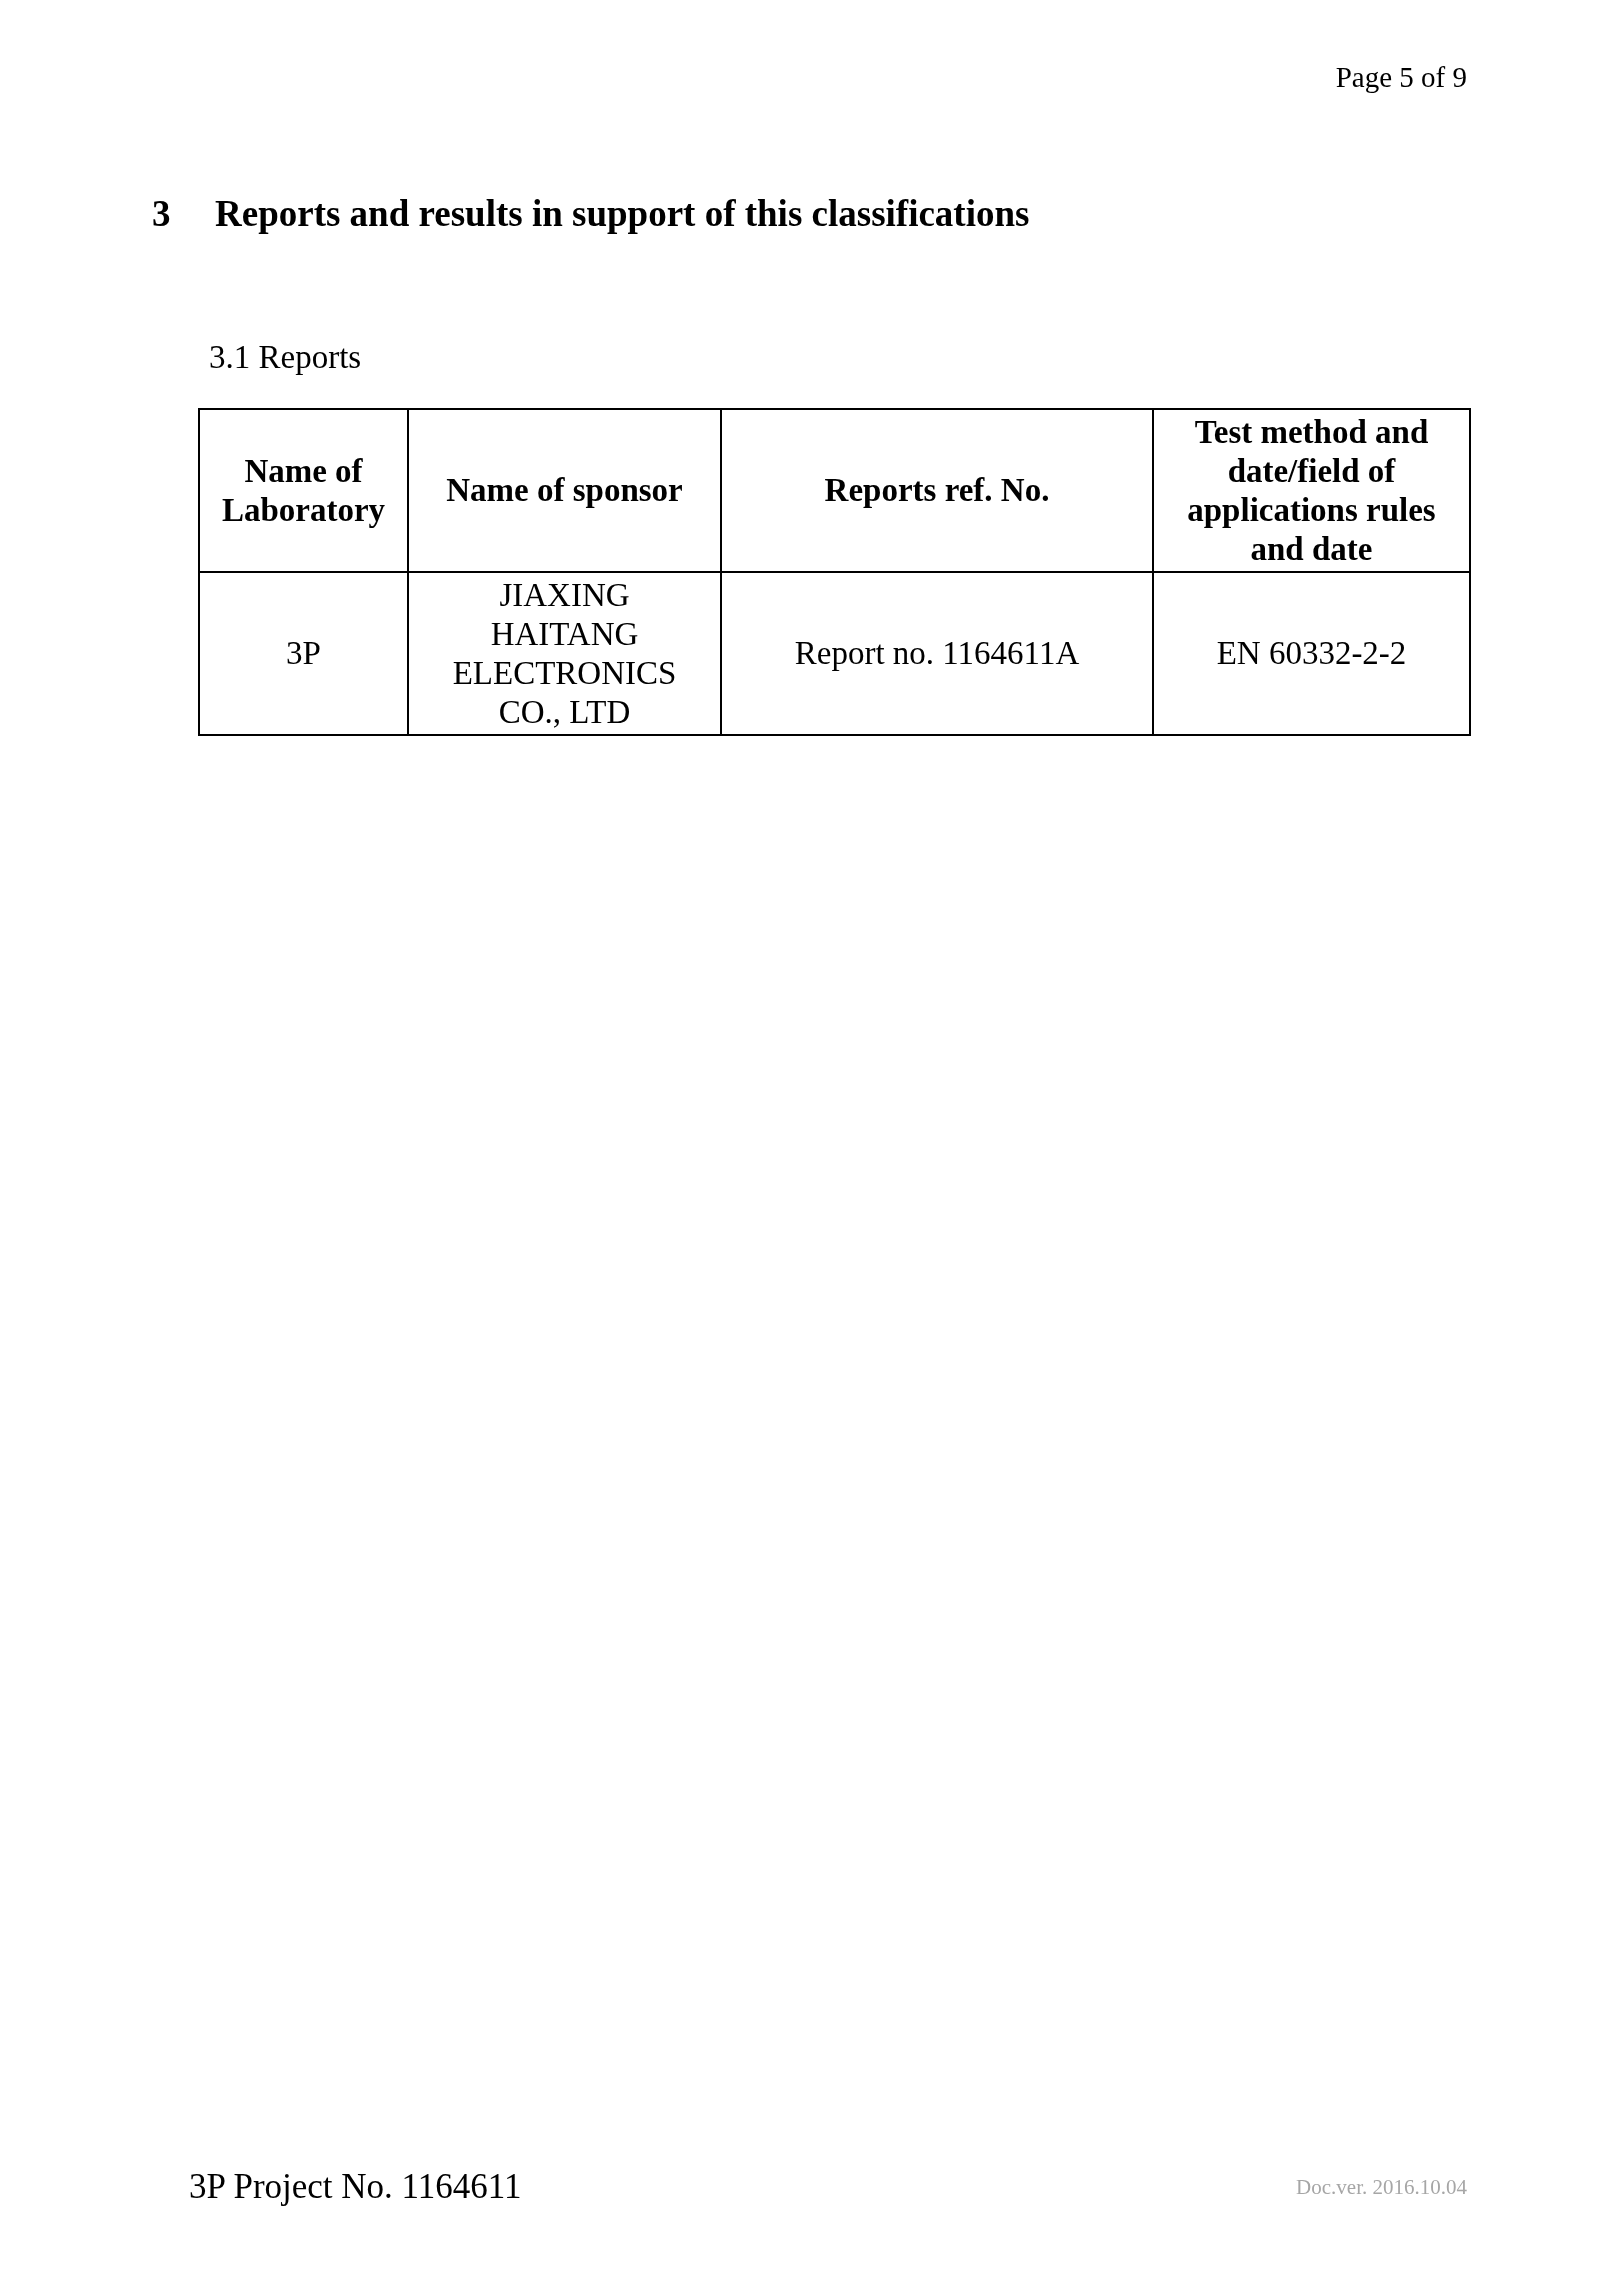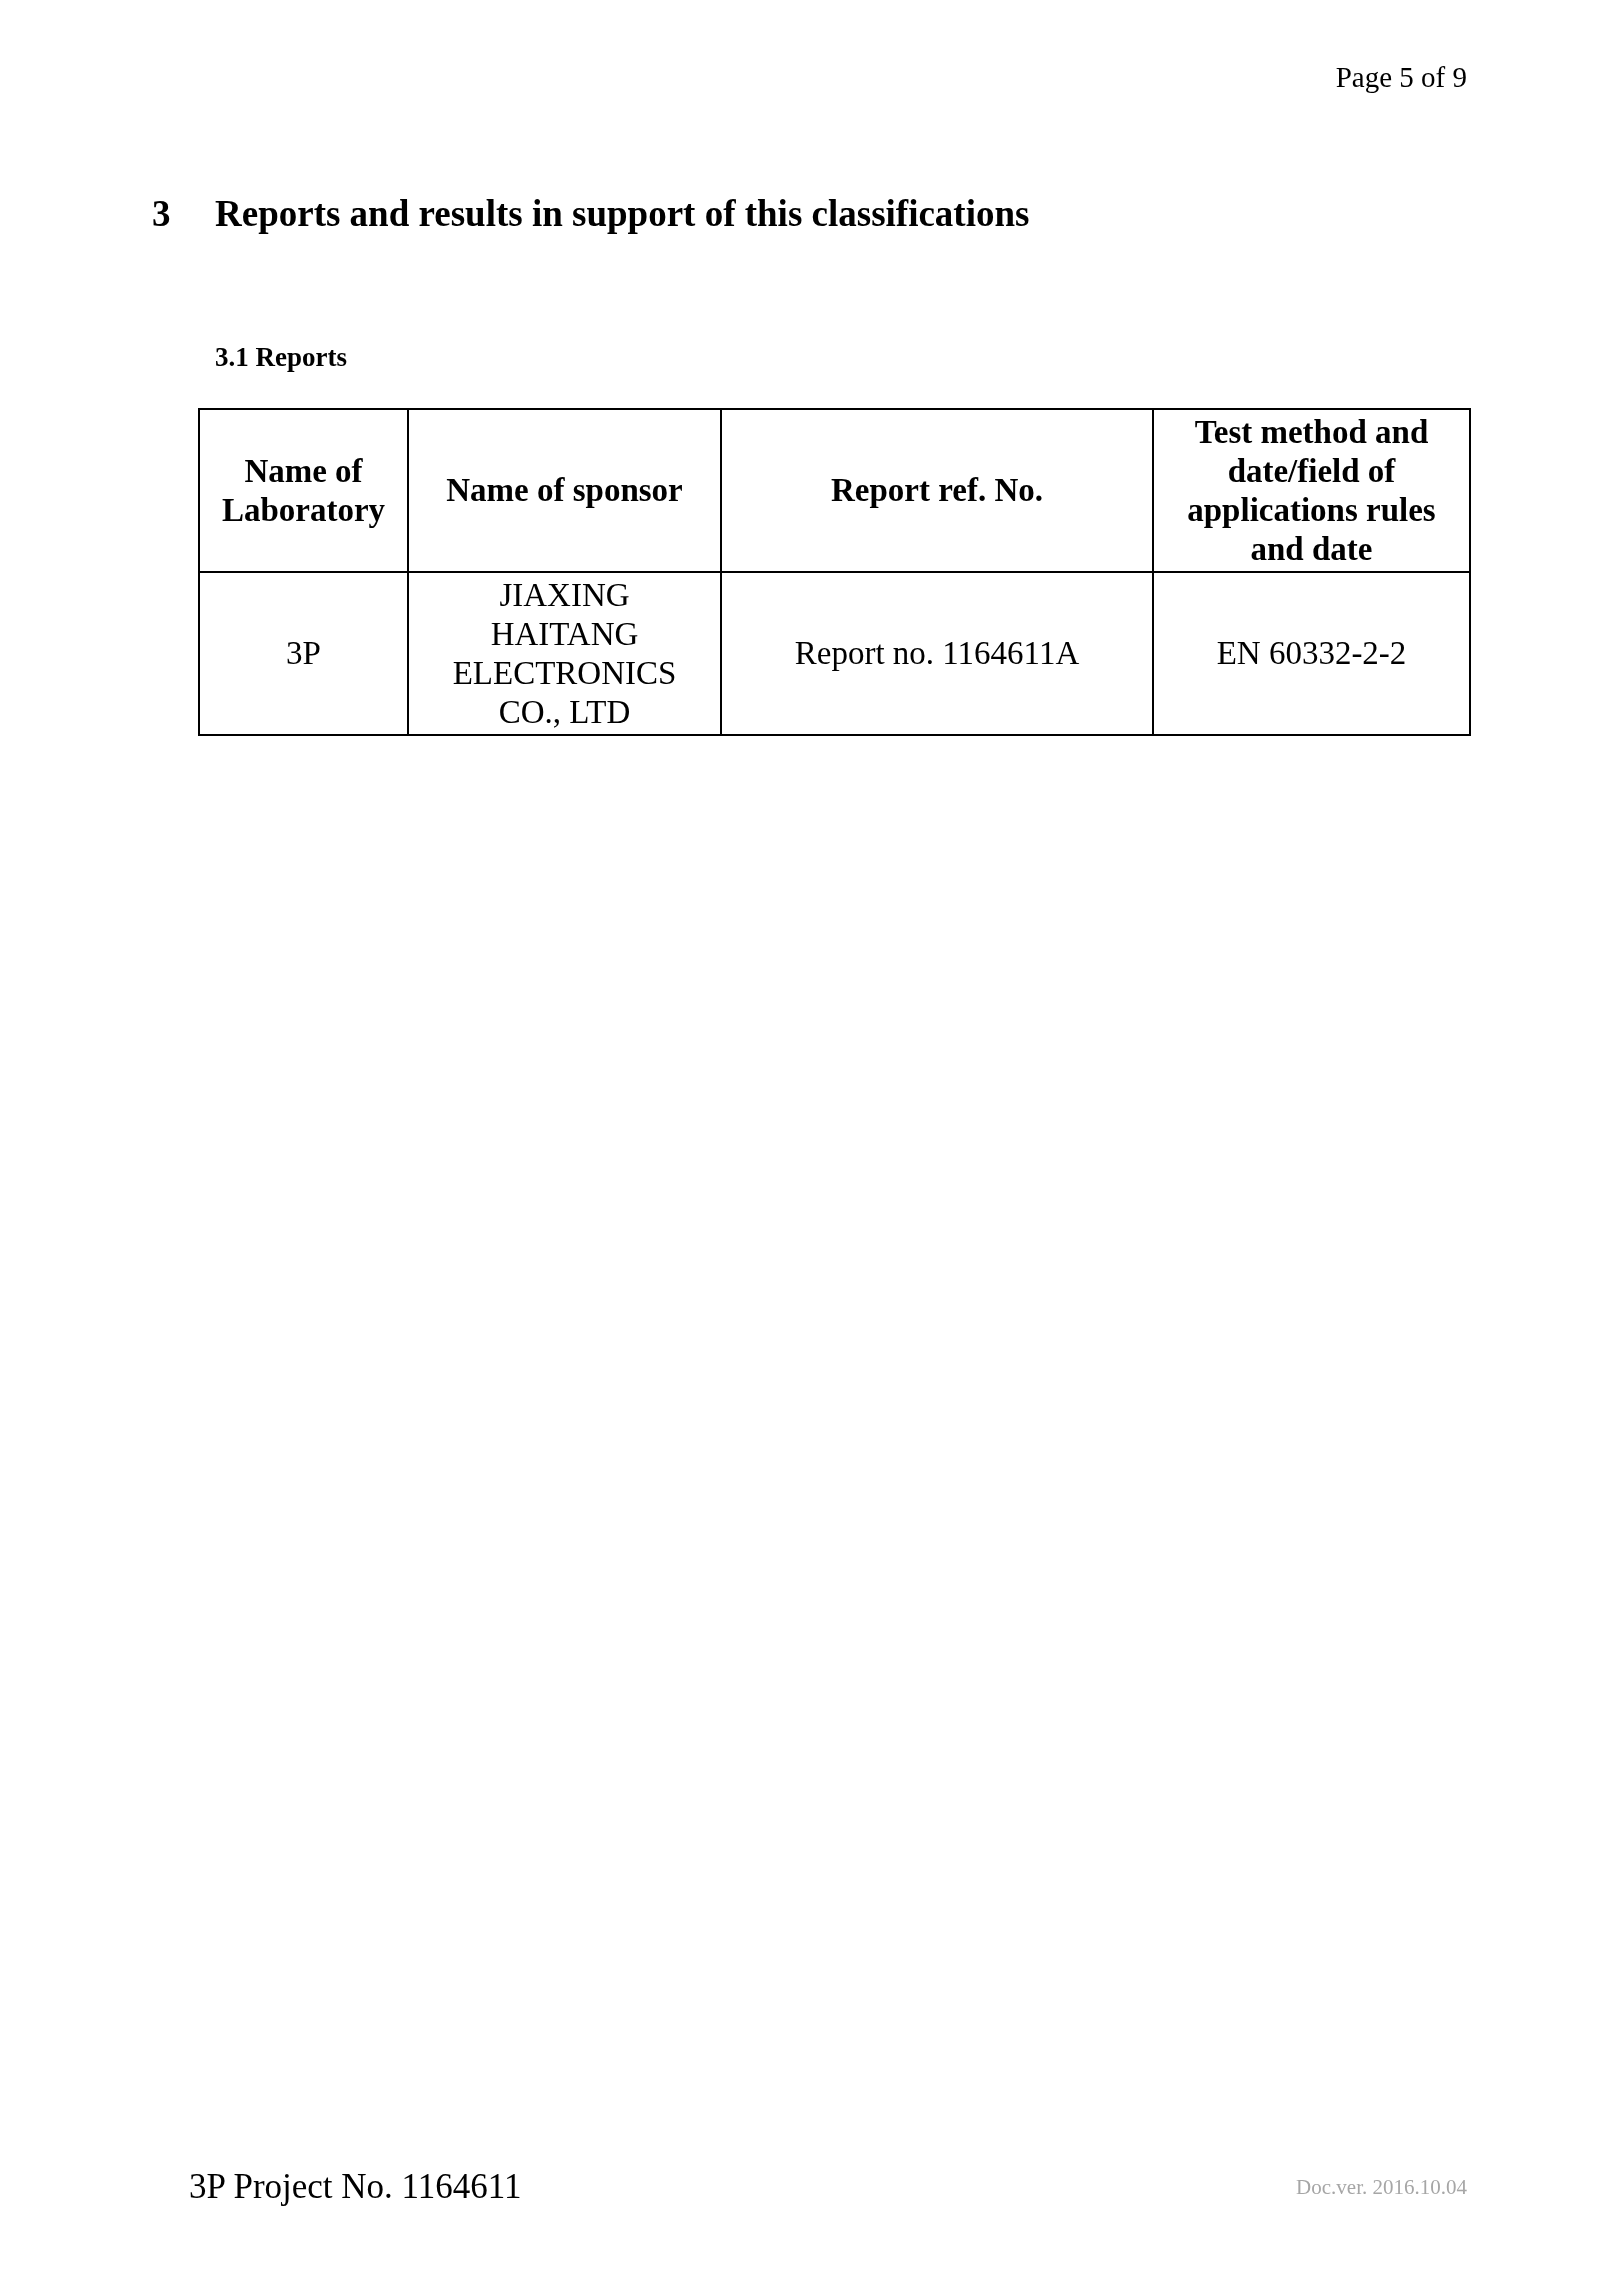--- a/index.html
+++ b/index.html
@@ -35,23 +35,23 @@
     line-height: 43px;
     white-space: nowrap;
   }
   .section-heading .sec-num {
     width: 63px;
     flex: 0 0 auto;
   }
   .subsection-heading {
     position: absolute;
     top: 338px;
-    left: 215px;
-    font-size: 27px;
-    font-weight: bold;
+    left: 209px;
+    font-size: 33px;
+    font-weight: normal;
     line-height: 38px;
     white-space: nowrap;
   }
   table.reports {
     position: absolute;
     top: 408px;
     left: 198px;
     width: 1271px;
     border-collapse: collapse;
     table-layout: fixed;
@@ -118,21 +118,21 @@
     <colgroup>
       <col class="col-laboratory">
       <col class="col-sponsor">
       <col class="col-report">
       <col class="col-method">
     </colgroup>
     <thead>
       <tr>
         <th>Name of Laboratory</th>
         <th>Name of sponsor</th>
-        <th>Report ref. No.</th>
+        <th>Reports ref. No.</th>
         <th>Test method and date/field of applications rules and date</th>
       </tr>
     </thead>
     <tbody>
       <tr>
         <td>3P</td>
         <td>JIAXING HAITANG ELECTRONICS CO., LTD</td>
         <td>Report no. 1164611A</td>
         <td>EN 60332-2-2</td>
       </tr>

